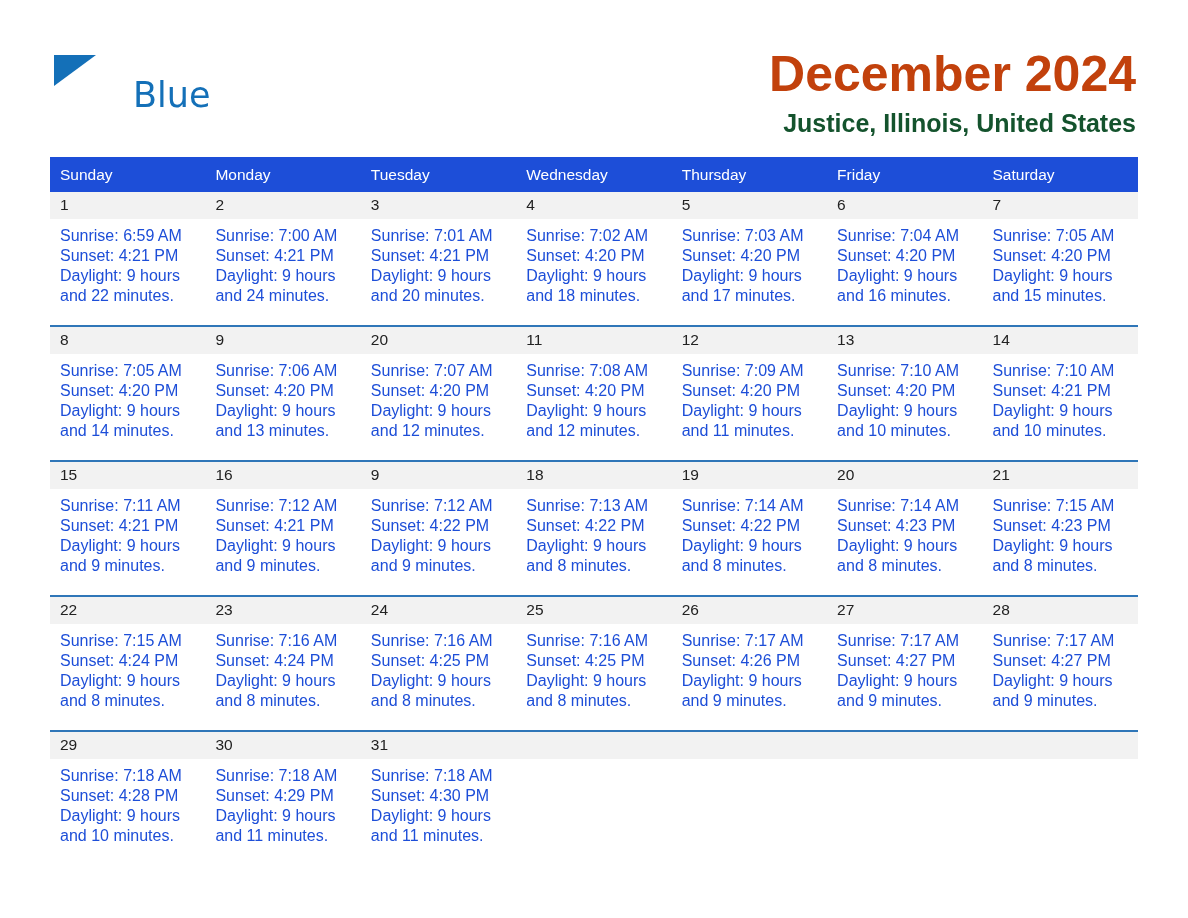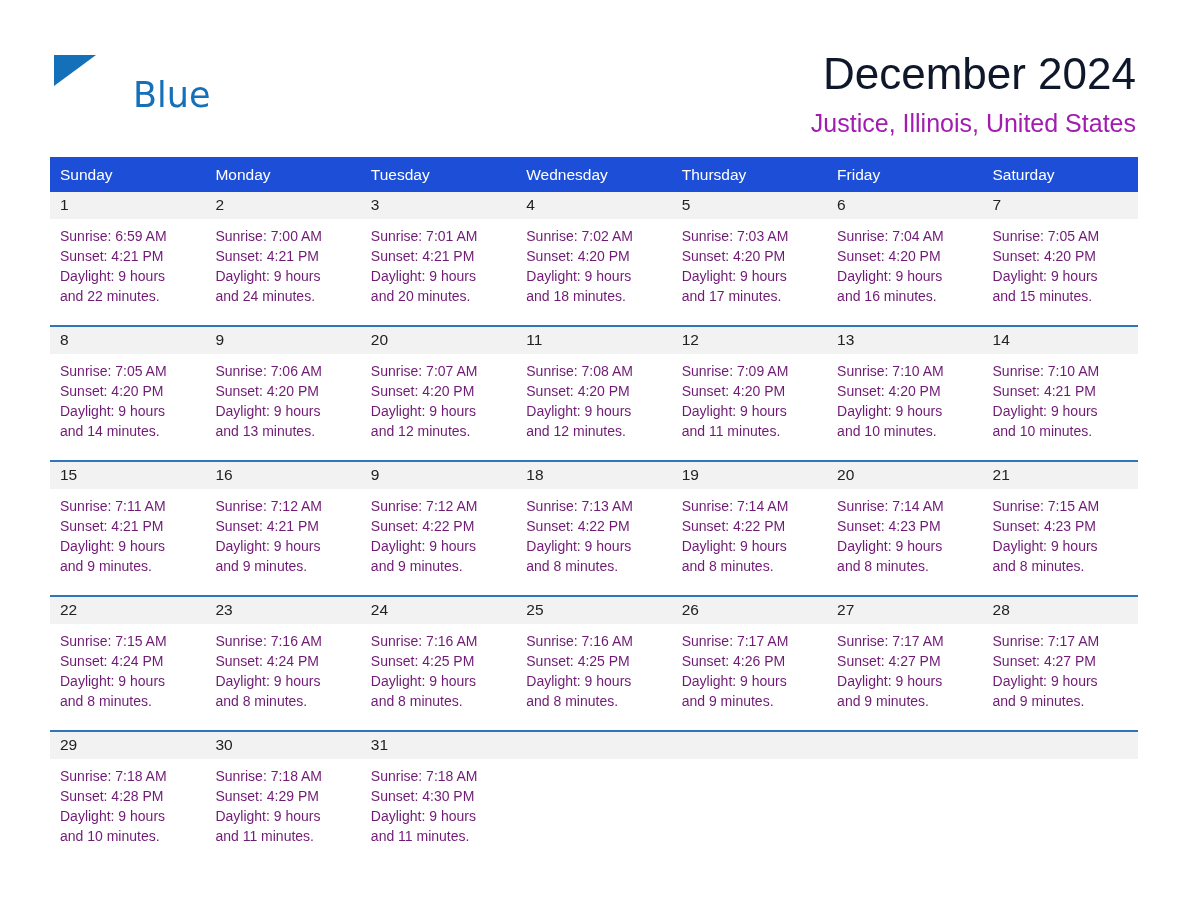--- a/index.html
+++ b/index.html
@@ -65,31 +65,31 @@
     margin-left: 76px;
   }
 
   .title-block {
     position: absolute;
     right: 52px;
     top: 48px;
     text-align: right;
   }
   .month-title {
-    font-size: 44px;
+    font-size: 50px;
     line-height: 52px;
-    font-weight: 400;
-    color: #0f172a;
+    font-weight: 700;
+    color: #c2410c;
     white-space: nowrap;
   }
   .location-title {
     font-size: 25px;
     line-height: 30px;
-    font-weight: 400;
-    color: #a21caf;
+    font-weight: 700;
+    color: #14532d;
     margin-top: 8px;
     white-space: nowrap;
   }
 
   
   .calendar {
     position: absolute;
     left: 50px;
     top: 157px;
     width: 1088px;
@@ -131,23 +131,23 @@
     padding: 3px 0 0 10px;
     box-sizing: border-box;
   }
   .daynum {
     font-size: 15.5px;
     line-height: 20px;
     color: #222;
   }
   .dayinfo {
     padding: 7px 10px 0 10px;
-    font-size: 14px;
+    font-size: 16px;
     line-height: 20px;
-    color: #701a75;
+    color: #1d4ed8;
   }
   .dayinfo div {
     white-space: nowrap;
   }
 </style>
 </head>
 <body>
 
 <div class="page">
 

